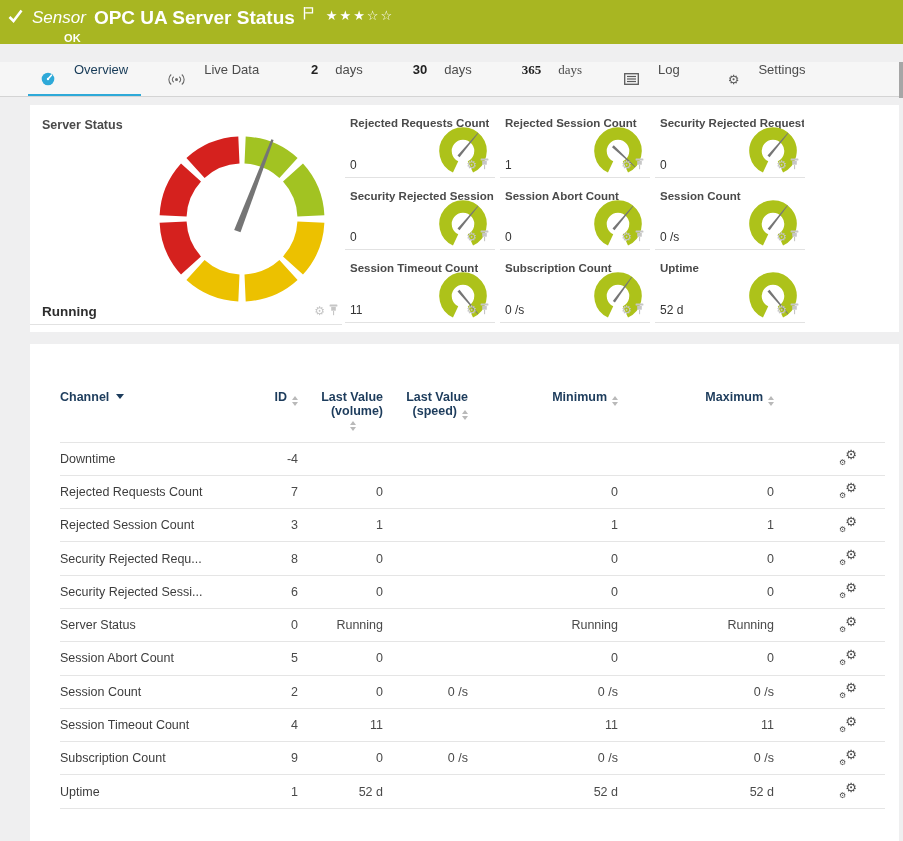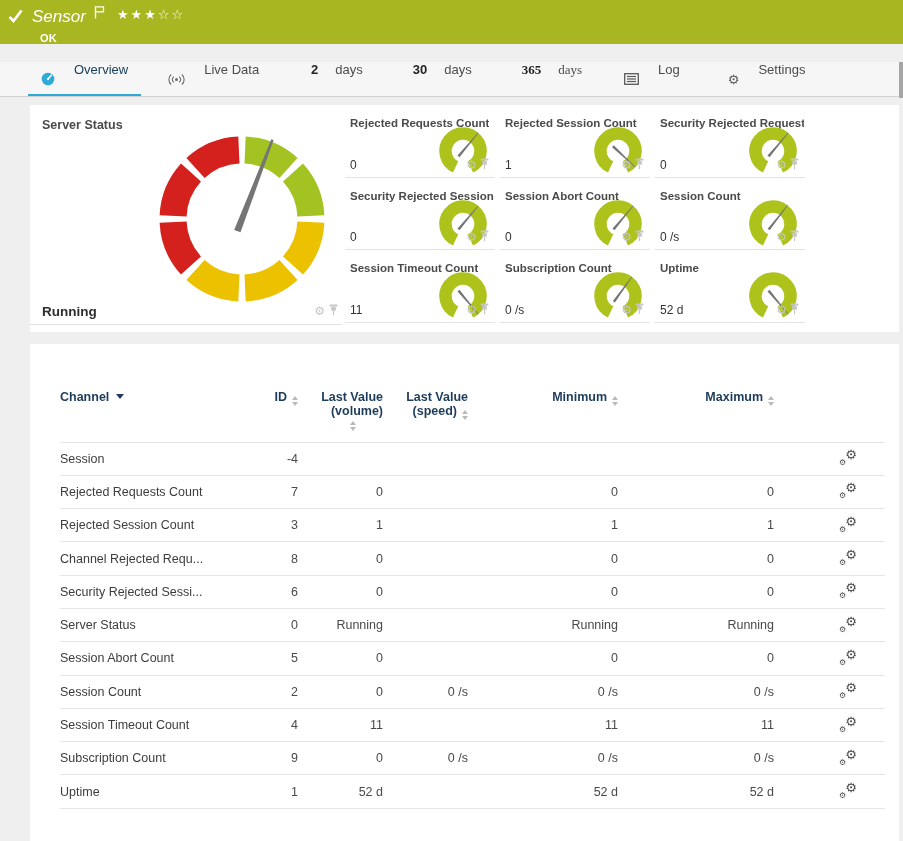--- a/index.html
+++ b/index.html
@@ -11,21 +11,21 @@
   .page{position:relative;width:903px;height:841px;background:#efeff0;overflow:hidden;}
 
   
   .header{position:absolute;top:0;left:0;right:0;height:44px;background:var(--header-bg);color:#fff;}
   .check{position:absolute;left:8px;top:9px;}
   .sensor-line{position:absolute;left:32px;top:7px;display:flex;align-items:center;}
   .kind{font-style:italic;font-size:17px;font-weight:400;}
   .sensor-title{font-size:19px;font-weight:bold;margin-left:8px;}
   .flag{margin-left:8px;margin-top:-6px;}
   .stars{margin-left:12px;font-size:13px;letter-spacing:2px;margin-top:-6px;font-family:"DejaVu Sans",sans-serif;}
-  .ok-status{position:absolute;left:40px;top:32px;font-size:11px;font-weight:bold;letter-spacing:.3px;}
+  .ok-status{position:absolute;left:64px;top:32px;font-size:11px;font-weight:bold;letter-spacing:.3px;}
 
   
   .tab-bar{position:absolute;top:62px;left:0;right:0;height:35px;background:#f6f6f6;
     border-bottom:1px solid #d4d4d4;display:flex;align-items:stretch;padding-left:28px;overflow:hidden;}
   .tab{display:flex;gap:19px;padding:0 13px;font-size:13px;color:#4c4c4c;
     cursor:pointer;position:relative;white-space:nowrap;}
   .tab.active{color:#163a57;}
   .tab.active::after{content:"";position:absolute;left:0;right:0;bottom:-1px;height:3px;background:var(--accent);}
   .tab-icon{display:inline-flex;align-items:center;}
   .bold-num{font-weight:bold;color:#222;margin-right:-2px;}
@@ -81,20 +81,21 @@
 <div class="page">
 
   <div class="header">
     <span class="check">
       <svg width="15" height="14" viewBox="0 0 15 14">
           <polyline points="1.5,8 5.5,12 13.5,1.5" fill="none" stroke="#fff" stroke-width="2.6"></polyline>
         </svg>
     </span>
     <div class="sensor-line">
       <span class="kind">Sensor</span>
+      <span class="sensor-title">OPC UA Server Status</span>
       <span class="flag">
         <svg width="11" height="14" viewBox="0 0 11 14">
             <path d="M1.5,1 V13.5" stroke="#fff" stroke-width="1.4" fill="none"></path>
             <path d="M2.2,1.8 H9.5 V6.8 H2.2" stroke="#fff" stroke-width="1.3" fill="none"></path>
           </svg>
       </span>
       <span class="stars"><span>★★★</span><span>☆☆</span></span>
     </div>
     <div class="ok-status">OK</div>
   </div>
@@ -377,21 +378,21 @@
             <span>Maximum</span><span class="sorters">
                 <i class="s-up"></i>
                 <i class="s-down"></i>
               </span>
           </th>
           <th></th>
         </tr>
       </thead>
       <tbody>
           <tr>
-            <td class="chan">Session</td>
+            <td class="chan">Downtime</td>
             <td>-4</td>
             <td></td>
             <td></td>
             <td></td>
             <td></td>
             <td class="ico"><span class="chan-gears"><span class="g1">⚙</span><span class="g2">⚙</span></span></td>
           </tr>
           <tr>
             <td class="chan">Rejected Requests Count</td>
             <td>7</td>
@@ -404,21 +405,21 @@
           <tr>
             <td class="chan">Rejected Session Count</td>
             <td>3</td>
             <td>1</td>
             <td></td>
             <td>1</td>
             <td>1</td>
             <td class="ico"><span class="chan-gears"><span class="g1">⚙</span><span class="g2">⚙</span></span></td>
           </tr>
           <tr>
-            <td class="chan">Channel Rejected Requ...</td>
+            <td class="chan">Security Rejected Requ...</td>
             <td>8</td>
             <td>0</td>
             <td></td>
             <td>0</td>
             <td>0</td>
             <td class="ico"><span class="chan-gears"><span class="g1">⚙</span><span class="g2">⚙</span></span></td>
           </tr>
           <tr>
             <td class="chan">Security Rejected Sessi...</td>
             <td>6</td>

